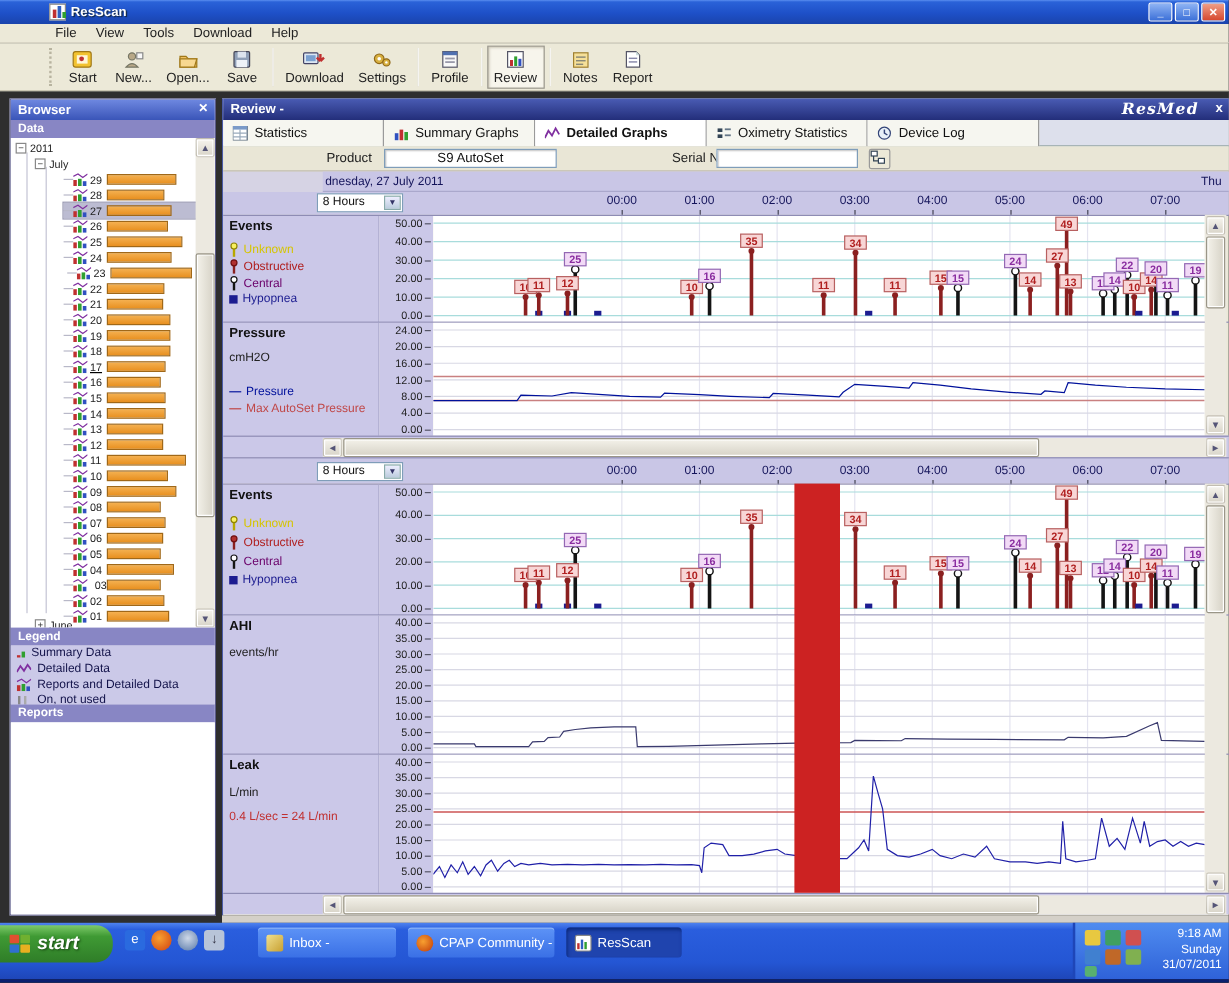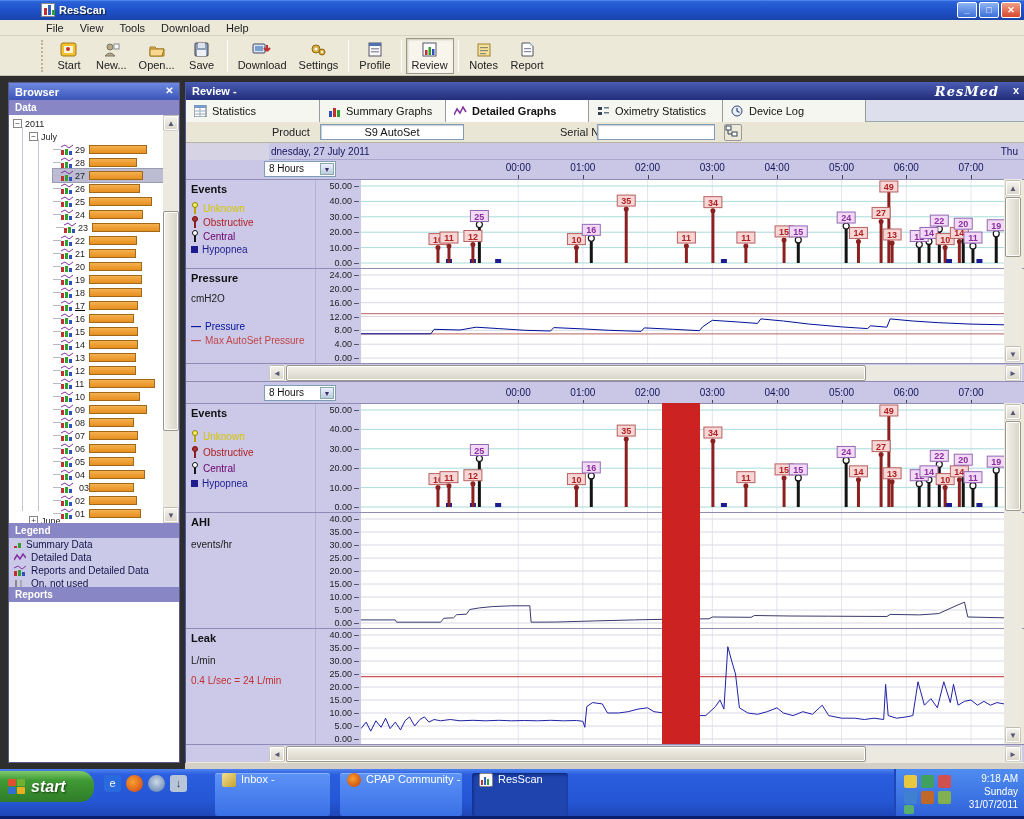--- a/index.html
+++ b/index.html
@@ -104,23 +104,23 @@
   #tbar { left:0; top:769px; width:1024px; height:47px;
     background:linear-gradient(180deg,#4f83ef 0%,#2a5ede 12%,#2456d4 70%,#1e46b8 100%); }
   #tbar-edge { left:0; top:816px; width:1024px; height:3px; background:#0a1f6e; }
   #startbtn { position:absolute; left:0; top:2px; width:94px; height:31px;
     background:linear-gradient(180deg,#7eca6a 0%,#3f9a34 30%,#2f7d28 100%);
     border-radius:0 14px 14px 0; display:flex; align-items:center; color:#fff;
     font-weight:bold; font-style:italic; font-size:16px; text-shadow:1px 1px 2px #14400f; }
   .xpflag { width:18px; height:16px; margin:0 5px 0 8px; position:relative; }
   .xpflag i { position:absolute; width:8px; height:7px; border-radius:1px; }
   .ql { position:absolute; top:6px; width:17px; height:17px; border-radius:3px; font-size:11px; text-align:center; line-height:16px; color:#fff; }
-  .taskbtn { position:absolute; top:4px; height:43px; border-radius:3px;
+  .taskbtn { position:absolute; top:4px; height:25px; border-radius:3px;
     background:linear-gradient(180deg,#5d93f6,#3a70e6); box-shadow:inset 0 1px 0 #8ab2f8;
-    color:#fff; font-size:11px; display:flex; gap:5px; padding:0 7px; overflow:hidden; white-space:nowrap; }
+    color:#fff; font-size:11px; display:flex; align-items:center; gap:5px; padding:0 7px; overflow:hidden; white-space:nowrap; }
   .taskbtn.active { background:#1f44ae; box-shadow:inset 1px 2px 3px #0c2a7e; }
   .tico { width:14px; height:14px; border-radius:2px; flex:0 0 auto; }
   #tray { position:absolute; right:0; top:0; width:130px; height:47px; background:linear-gradient(180deg,#4f8cf0,#2f62d8); border-left:2px solid #1e46b8; }
   .trayico { position:absolute; width:13px; height:13px; border-radius:2px; }
   #clock { position:absolute; right:6px; top:3px; text-align:right; color:#fff; font-size:10px; line-height:13px; }
 
   svg text { font-family:"Liberation Sans", sans-serif; }
 </style>
 </head>
 <body>

